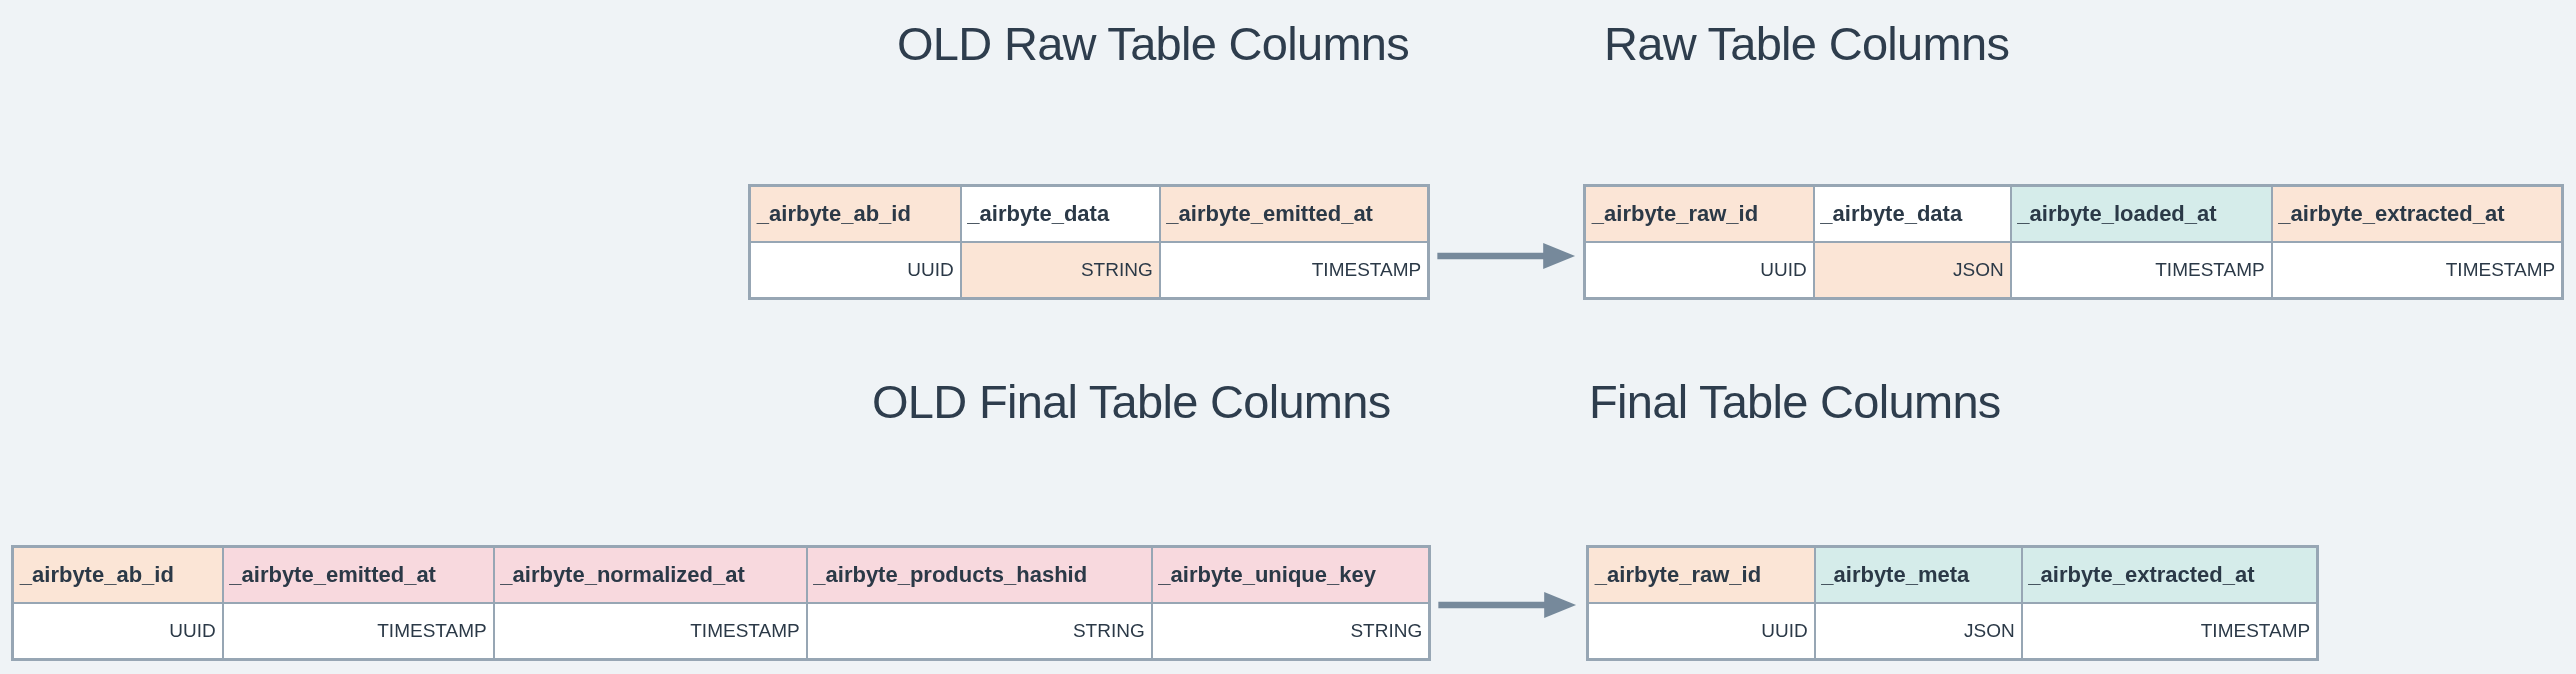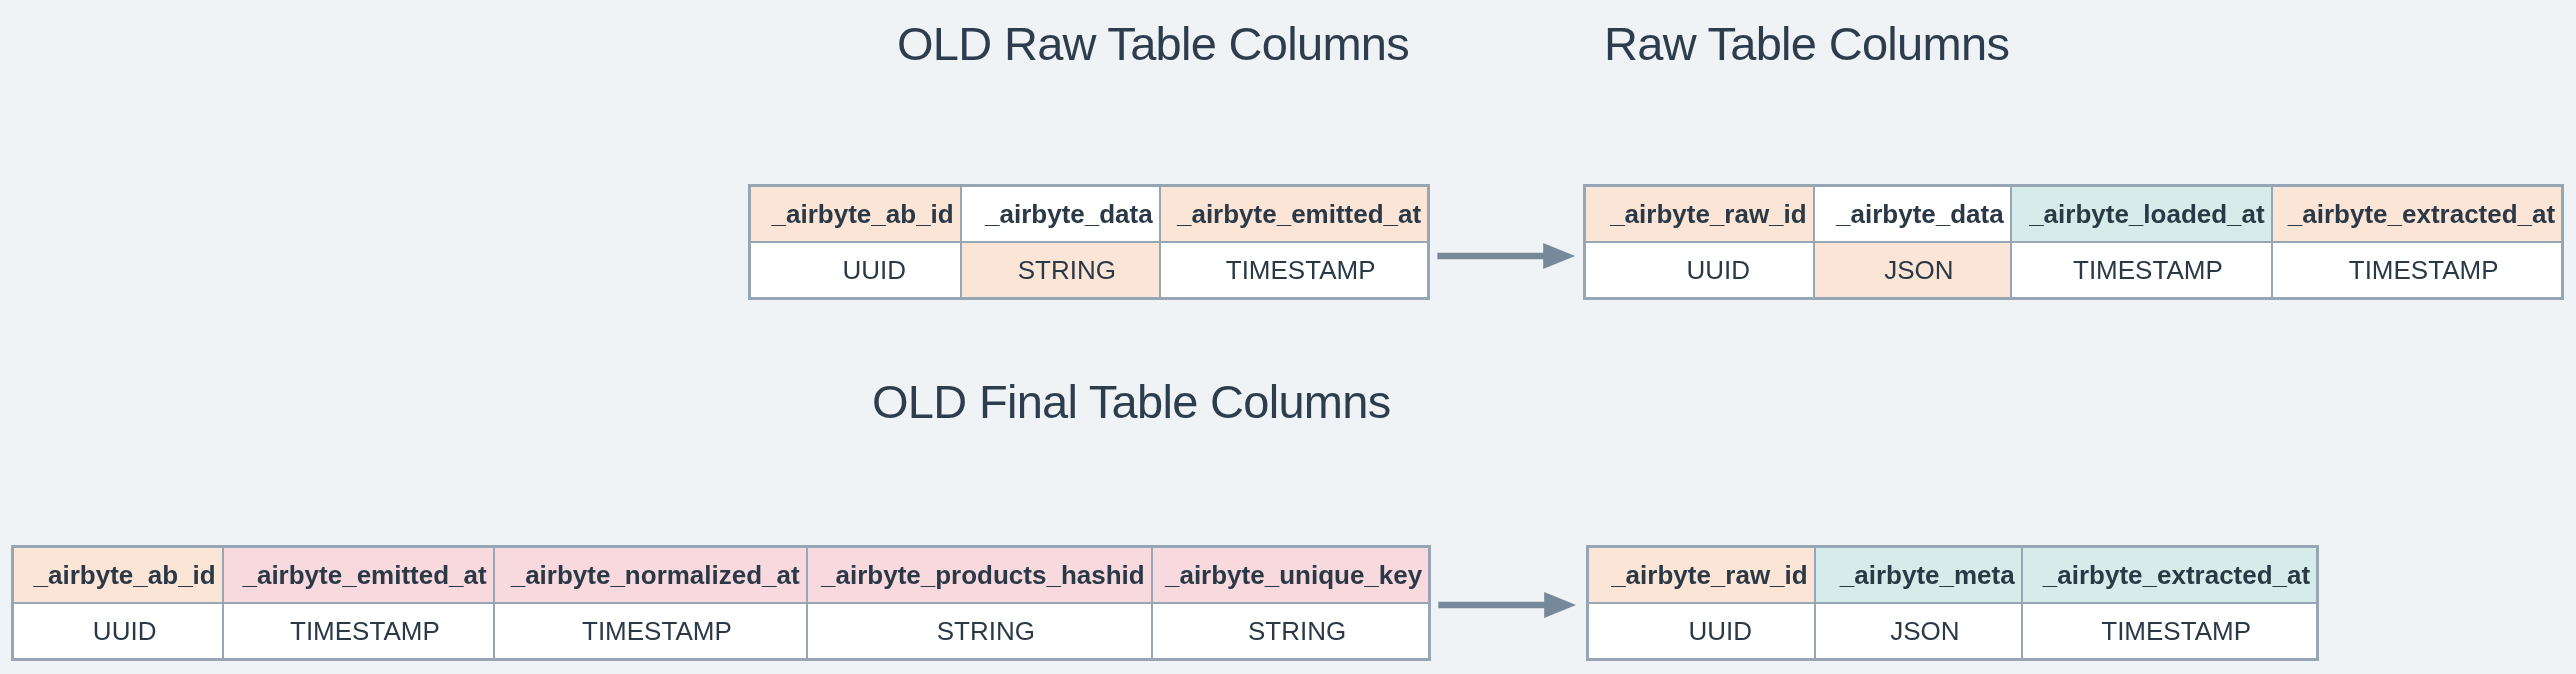--- a/index.html
+++ b/index.html
@@ -46,28 +46,28 @@
   }
   table.cols-table td{
     border:2.9px solid var(--table_border);
     height:54px;
     color:var(--cell_text);
     white-space:nowrap;
     overflow:hidden;
   }
   tr.hdr td{
     font-weight:bold;
-    font-size:26px;
-    text-align:right;
+    font-size:22px;
+    text-align:left;
     padding:0 5.8px;
   }
   tr.typ td{
     font-weight:normal;
-    font-size:26px;
-    text-align:center;
+    font-size:19px;
+    text-align:right;
     padding:0 5.8px 0 19.6px;
   }
   table.first-indent tr.typ td:first-child{padding-left:44px;}
 
   #table-old-raw  {left:748px;top:184px;width:679px;}
   #table-raw      {left:1583px;top:184px;width:978px;}
   #table-old-final{left:11px;  top:545px;width:1419px;}
   #table-final    {left:1586px;top:545px;width:729px;}
 
   td[data-color="peach"]{background:var(--peach);}
@@ -84,20 +84,21 @@
   #arrow-final{left:1434px;top:589px;}
 </style>
 </head>
 <body>
 
 <div class="stage">
 
   <div class="diagram-title" id="title-old-raw">OLD Raw Table Columns</div>
   <div class="diagram-title" id="title-raw">Raw Table Columns</div>
   <div class="diagram-title" id="title-old-final">OLD Final Table Columns</div>
+  <div class="diagram-title" id="title-final">Final Table Columns</div>
 
   <table class="cols-table first-indent" id="table-old-raw">
     <colgroup>
         <col style="width:211px">
         <col style="width:199px">
         <col style="width:269px">
       </colgroup>
     <tbody>
         <tr class="hdr">
       <td data-color="peach">_airbyte_ab_id</td>

